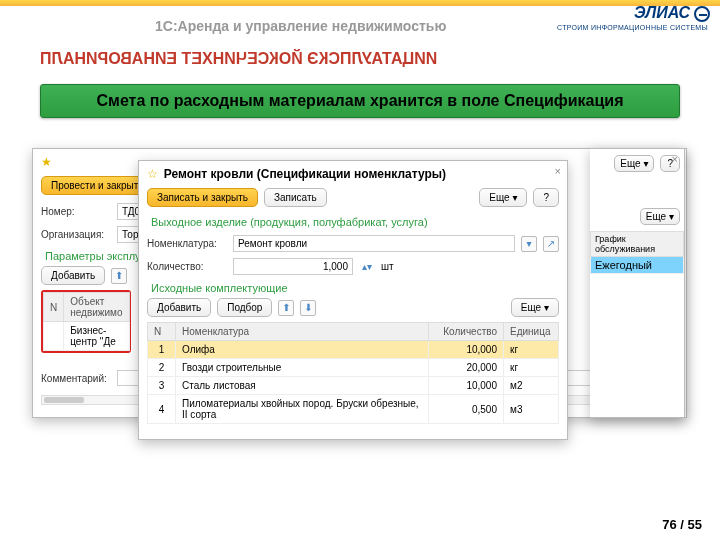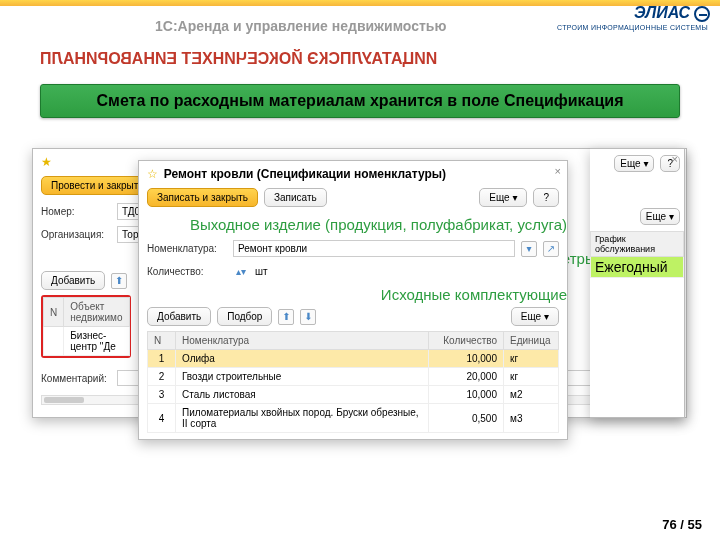--- a/index.html
+++ b/index.html
@@ -15,31 +15,31 @@
   .win1 { top:148px; left:32px; width:655px; height:270px; }
   .win1-ttl { padding:6px 8px 2px; font-size:10px; color:#333; display:flex; align-items:center; gap:4px; }
   .star { color:#e8b800; font-size:12px; }
   .toolbar { display:flex; gap:6px; padding:5px 8px; align-items:center; }
   .btn { border:1px solid #bbb; background:linear-gradient(#fdfdfd,#eee); padding:3px 9px; border-radius:5px; font-size:10px; cursor:pointer; }
   .btn-y { background:linear-gradient(#ffd34e,#f7b62b); border-color:#d79a12; }
   .spacer { flex:1; }
   .fieldrow { display:flex; align-items:center; padding:3px 8px; font-size:10px; gap:6px; }
   .lbl { color:#333; min-width:70px; }
   .inp { border:1px solid #ccc; padding:2px 4px; font-size:10px; background:#fff; }
-  .green-h { color:#2d9d40; font-size:15px; padding:4px 0;text-align:right; }
+  .green-h { color:#2d9d40; font-size:11px; padding:4px 12px; }
   .tbl { width:100%; border-collapse:collapse; font-size:10px; }
   .tbl th { background:#f0f0f0; border:1px solid #ddd; padding:3px 6px; text-align:left; font-weight:normal; color:#555; }
   .tbl td { border:1px solid #eee; padding:3px 6px; }
   .redbox { border:2px solid #d22; border-radius:3px; }
   .scroll { position:absolute; bottom:12px; left:8px; right:8px; height:10px; background:#f5f5f5; border:1px solid #ddd; }
   .scroll-thumb { position:absolute; left:2px; top:1px; width:40px; height:6px; background:#ccc; border-radius:2px; }
   .txtarea { border:1px solid #ccc; flex:1; height:16px; }
   .win-side { top:148px; right:35px; width:95px; height:270px; }
   .side-tbl th { background:#f0f0f0; border:1px solid #ddd; padding:2px 4px; font-size:9px; text-align:left; font-weight:normal; }
-  .side-tbl td { background:#bef264; padding:2px 4px; font-size:14px; border:1px solid #eee; }
+  .side-tbl td { background:#7dd3fc; padding:2px 4px; font-size:11px; border:1px solid #eee; }
   .win2 { top:160px; left:138px; width:430px; height:280px; z-index:5; }
   .w2-title { display:flex; align-items:center; gap:6px; padding:6px 8px 2px; }
   .w2-title-txt { font-weight:bold; font-size:12px; }
   .close-x { position:absolute; top:4px; right:6px; color:#888; font-size:11px; cursor:pointer; }
   .sq { width:16px; height:16px; border:1px solid #bbb; border-radius:2px; background:#fafafa; display:inline-flex; align-items:center; justify-content:center; font-size:10px; color:#4a88c7; }
   .page { position:absolute; bottom:8px; right:18px; font-size:13px; font-weight:bold; }
   .row-y { background:#fde9a8; }
 </style>
 </head>
 <body>
@@ -136,20 +136,21 @@
   </div>
   <div class="green-h">Выходное изделие (продукция, полуфабрикат, услуга)</div>
   <div class="fieldrow">
     <span class="lbl" style="min-width:80px">Номенклатура:</span>
     <input class="inp" style="flex: 1 1 0%;" value="Ремонт кровли">
     <span class="sq">▾</span>
     <span class="sq">↗</span>
   </div>
   <div class="fieldrow">
     <span class="lbl" style="min-width:80px">Количество:</span>
+    <input class="inp" style="width: 120px; text-align: right;" value="1,000">
     <span class="sq" style="border:none;background:none">▴▾</span>
     <span>шт</span>
   </div>
   <div class="green-h">Исходные комплектующие</div>
   <div class="toolbar" style="padding-top:0">
     <button class="btn">Добавить</button>
     <button class="btn">Подбор</button>
     <span class="sq">⬆</span>
     <span class="sq">⬇</span>
     <div class="spacer"></div>

